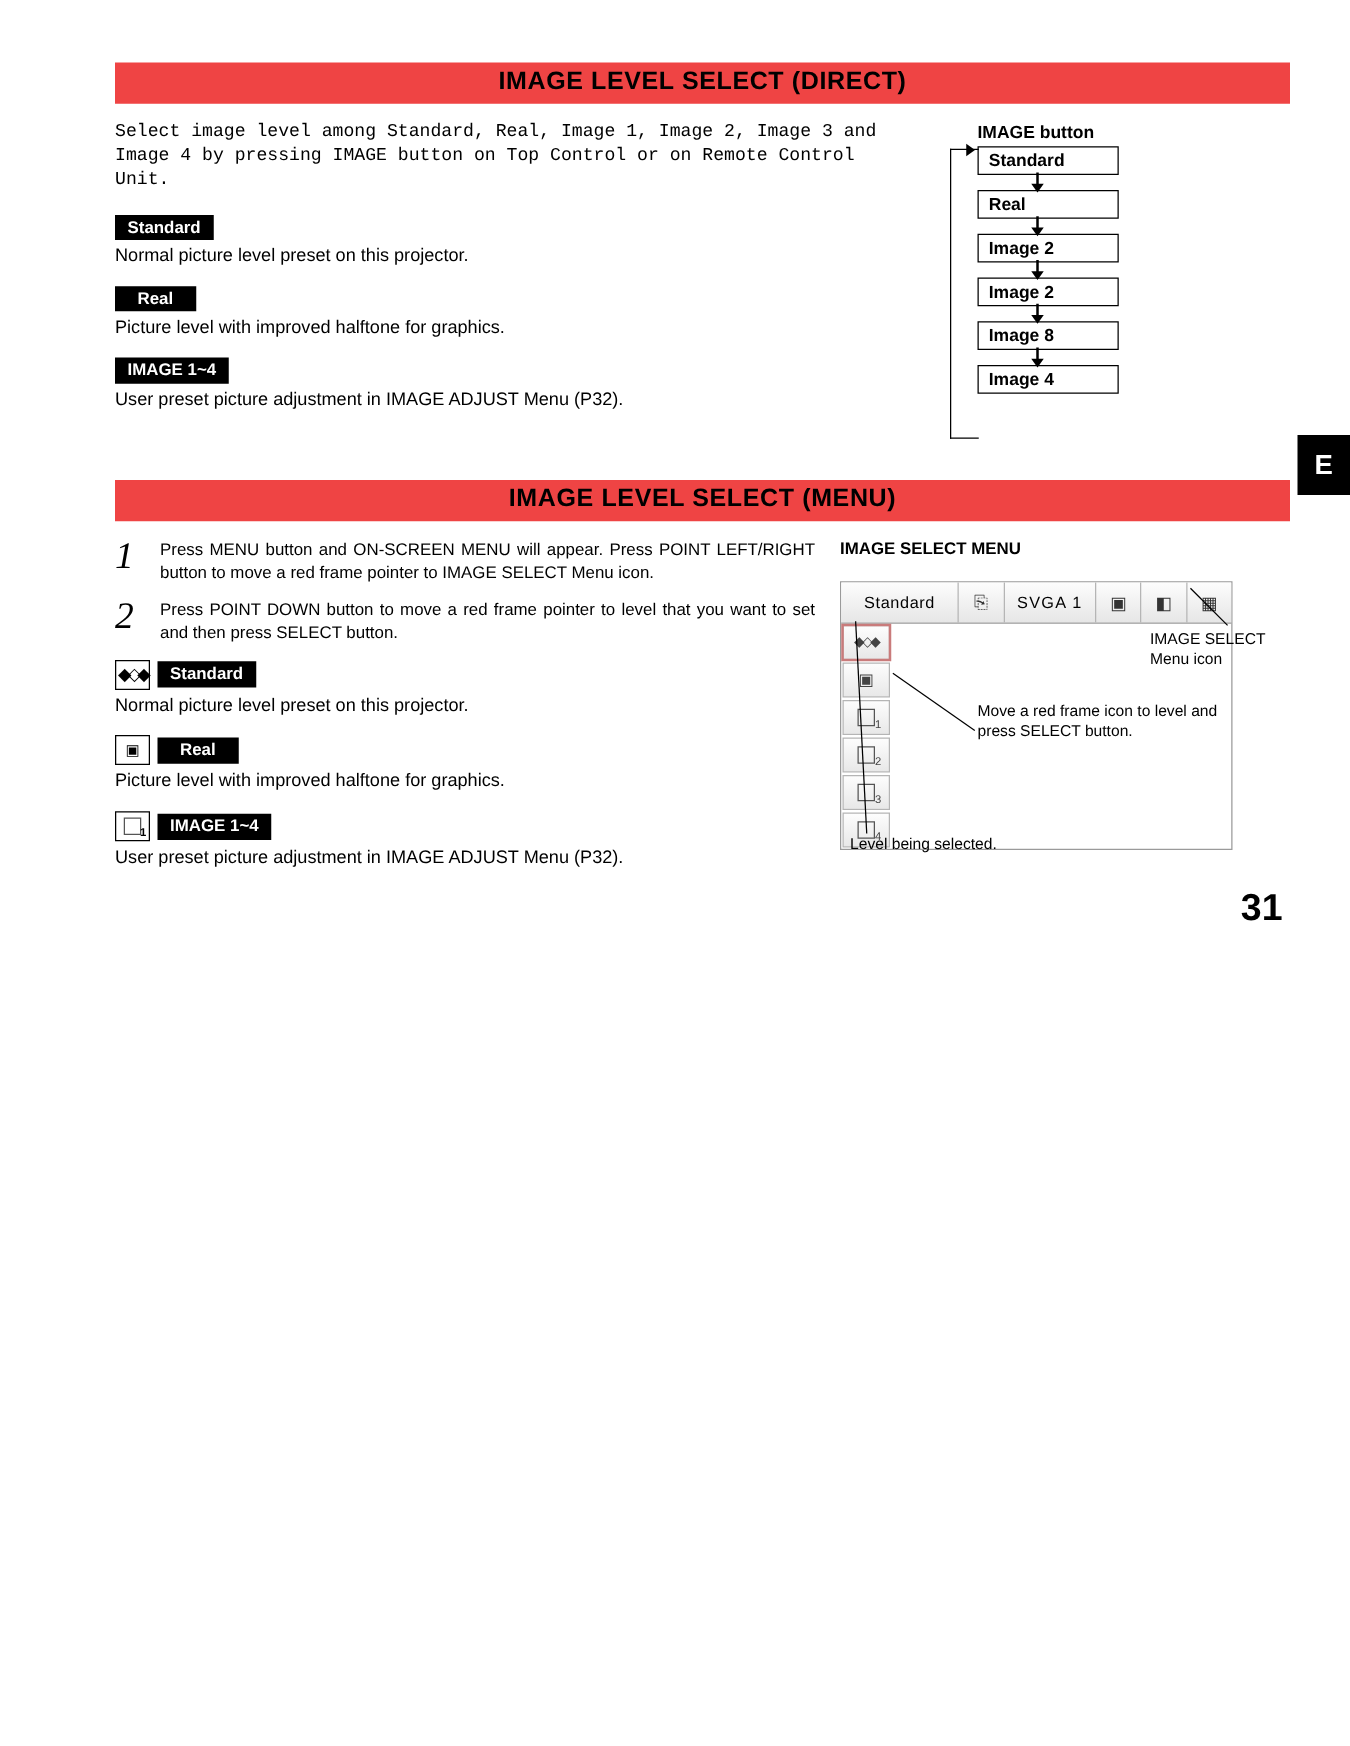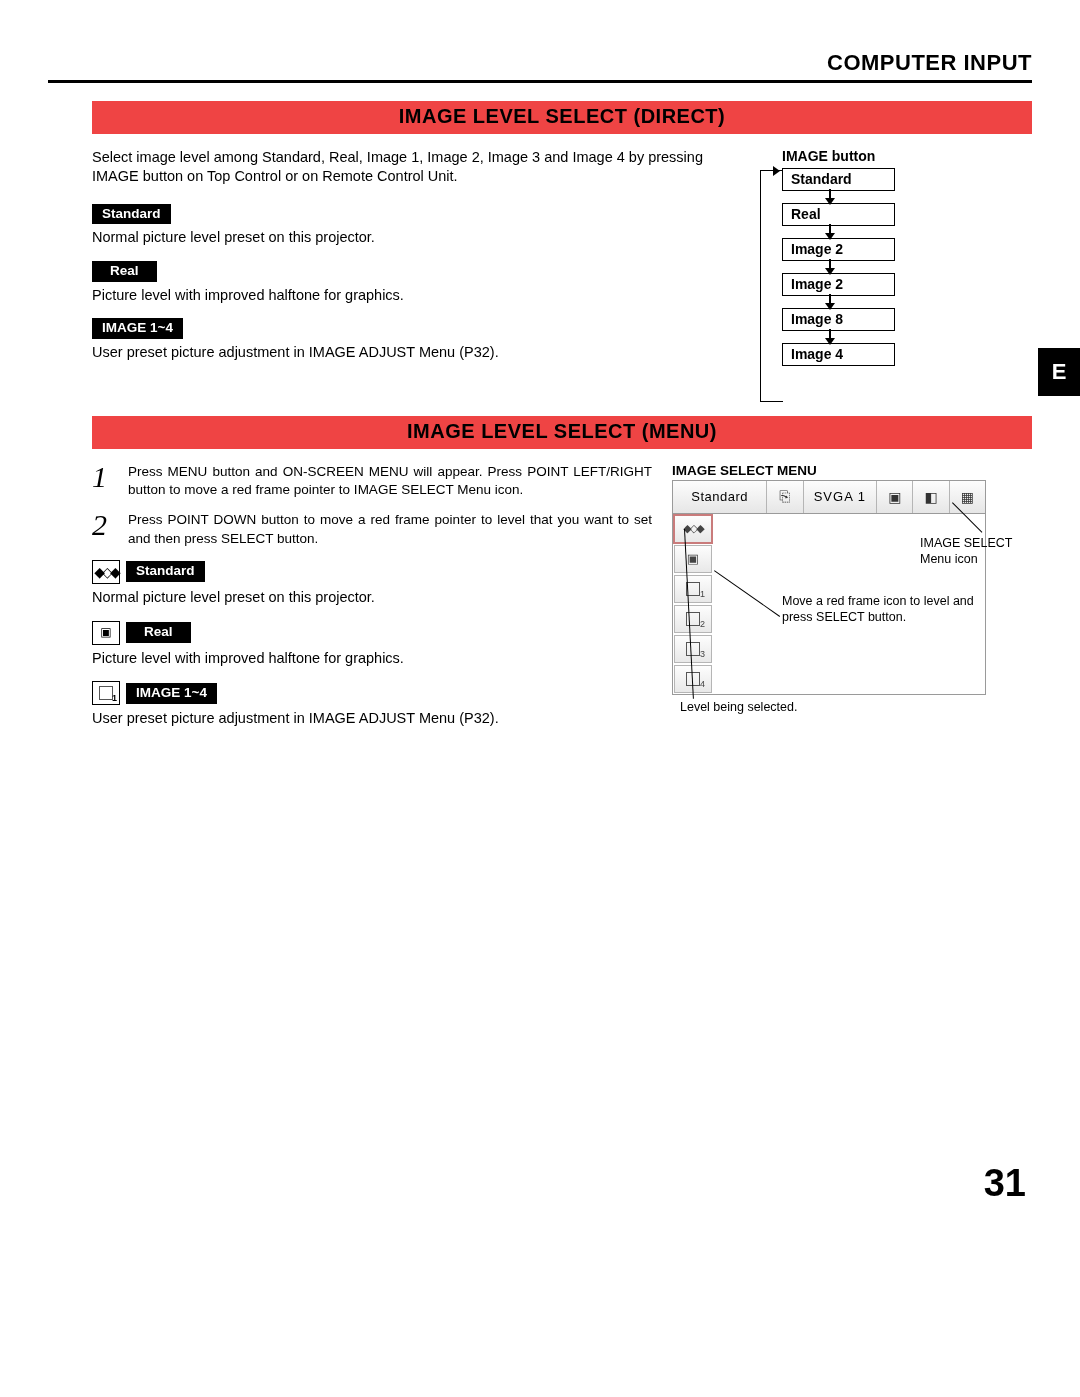--- a/index.html
+++ b/index.html
@@ -43,21 +43,21 @@
     font-weight: bold;
     text-align: center;
     letter-spacing: 0.5px;
     padding: 4px 0 6px;
     margin: 0 0 14px 44px;
   }
   .content { margin-left: 44px; }
   .two-col { display: flex; gap: 20px; }
   .left-col { flex: 1 1 520px; font-size: 14.5px; line-height: 1.3; }
   .right-col { flex: 0 0 300px; position: relative; }
-  .intro { margin-bottom: 18px; }
+  .intro { margin-bottom: 18px; font-family: Liberation Mono, monospace; }
   .pill {
     display: inline-block;
     background: #000;
     color: #fff;
     font-weight: bold;
     font-size: 13.5px;
     padding: 1px 10px 2px;
   }
   .pill-row { margin: 8px 0 4px; display: flex; align-items: center; gap: 6px; }
   .desc { margin: 0 0 14px 0; }
@@ -130,21 +130,21 @@
     position: absolute;
     right: 0; top: 348px;
     width: 42px; height: 48px;
     background: #000;
     color: #fff;
     font-size: 22px;
     font-weight: bold;
     display: flex; align-items: center; justify-content: center;
   }
   
-  .menu-title { font-weight: bold; font-size: 13.5px; margin-bottom: 2px; }
+  .menu-title { font-weight: bold; font-size: 13.5px; margin-bottom: 19px; }
   .osd {
     border: 1px solid #9a9a9a;
     width: 312px;
     position: relative;
     font-size: 13px;
   }
   .osd-top {
     display: flex; align-items: center;
     background: linear-gradient(#fdfdfd,#e6e6e6);
     border-bottom: 1px solid #9a9a9a;
@@ -168,42 +168,38 @@
     background: linear-gradient(#fdfdfd,#e8e8e8);
     display: flex; align-items: center; justify-content: center;
     font-size: 13px; color: #444;
     position: relative;
   }
   .osd-item.sel { outline: 2px solid #c97b7b; outline-offset: -1px; }
   .sq { width: 12px; height: 12px; border: 1.5px solid #555; display: inline-block; position: relative; }
   .sq .n { position: absolute; right: -6px; bottom: -4px; font-size: 9px; color: #444; }
   .callout { position: absolute; font-size: 12.5px; line-height: 1.3; }
   .big-page-num {
-    font-size: 38px;
+    font-size: 30px;
     font-weight: bold;
     text-align: right;
-    margin-top: 420px;
     padding-right: 6px;
   }
   .diag-line {
     position: absolute;
     width: 1px;
     background: #000;
     transform-origin: top left;
   }
 </style>
 </head>
 <body>
 
 <div class="page">
   <div class="side-tab">E</div>
 
-  <div class="header-row">
-    <div class="header-title">COMPUTER INPUT</div>
-  </div>
 
   <div class="gray-banner">IMAGE LEVEL SELECT (DIRECT)</div>
 
   <div class="content two-col">
     <div class="left-col">
       <div class="intro">Select image level among Standard, Real, Image 1, Image 2, Image 3 and Image 4 by pressing IMAGE button on Top Control or on Remote Control Unit.</div>
 
       <div class="pill-row">
           <span class="pill">Standard</span>
         </div>

